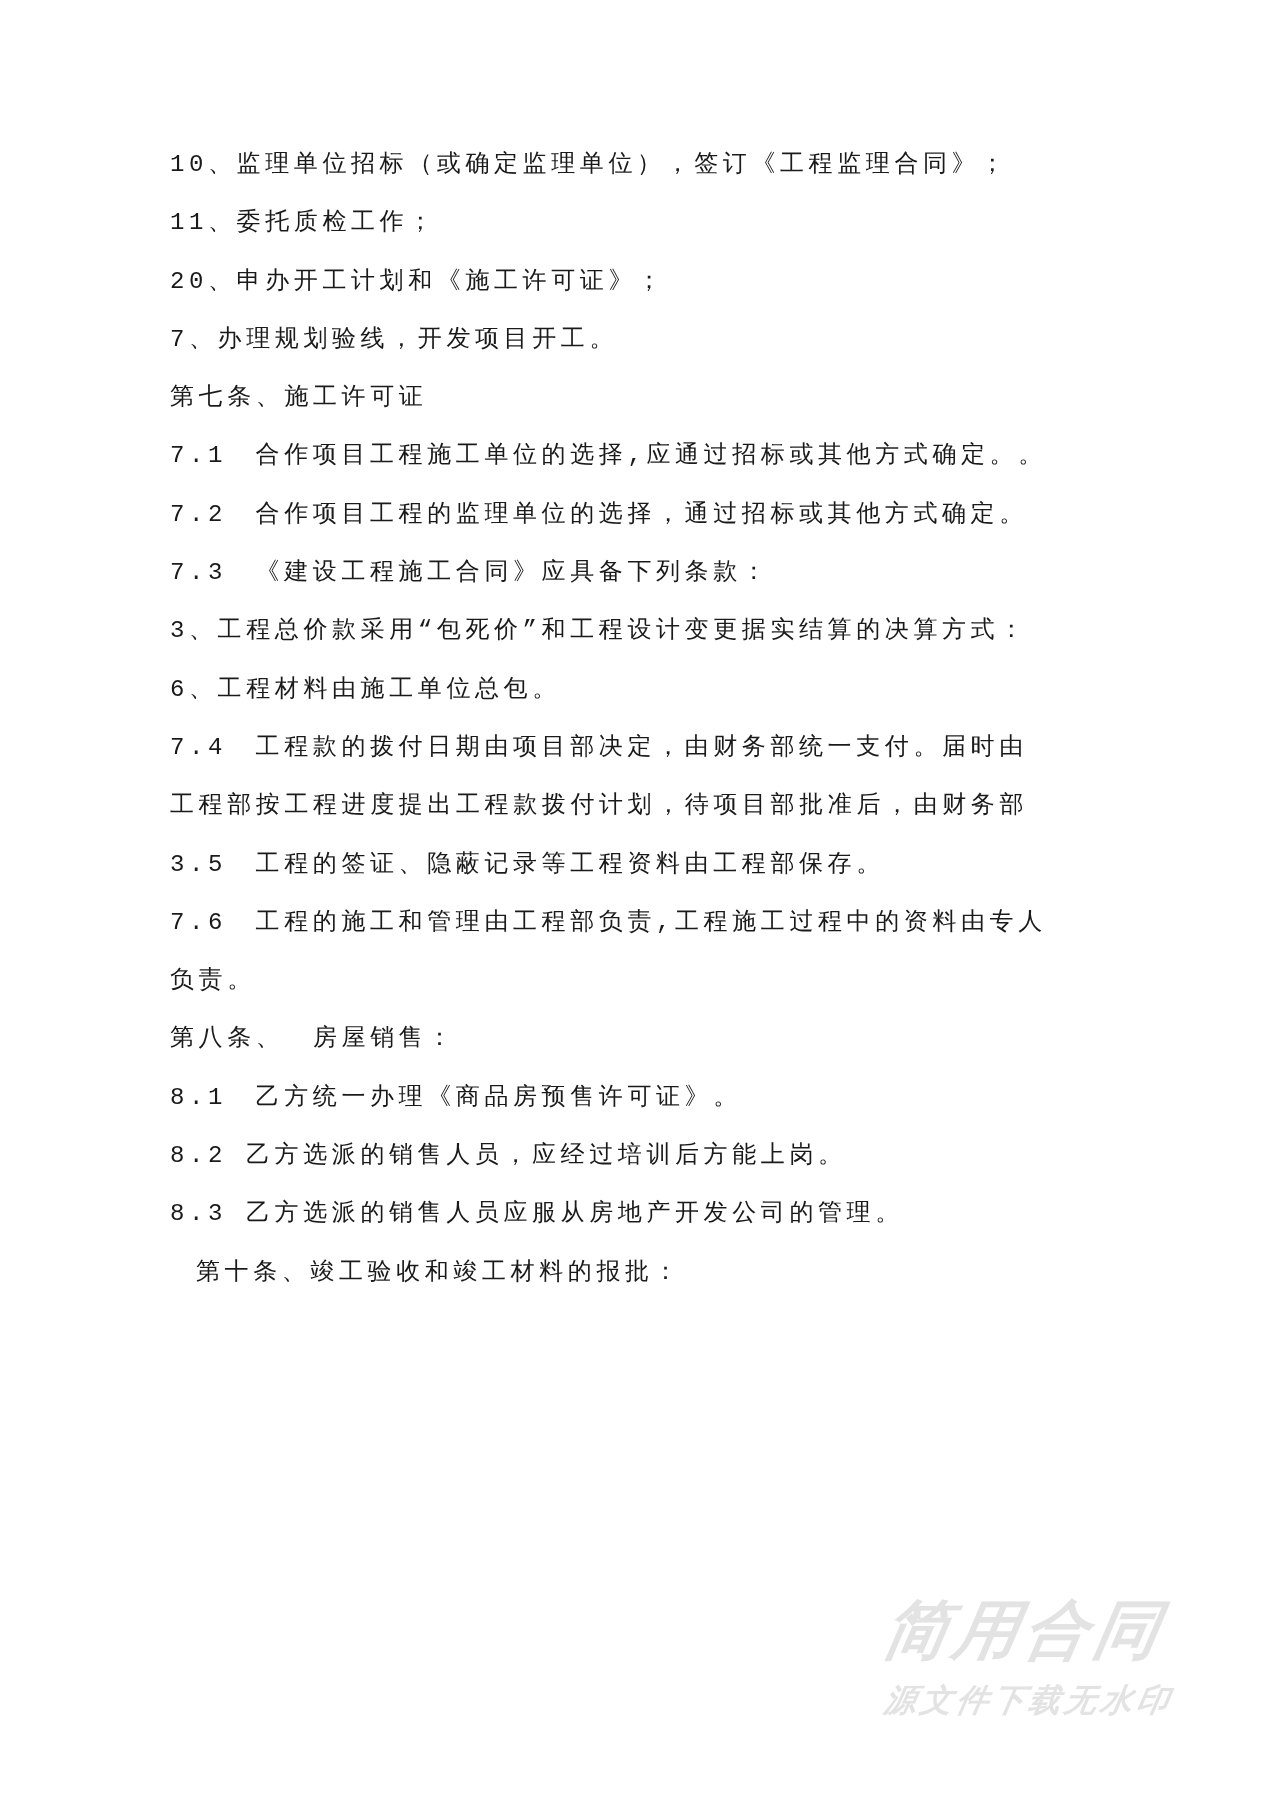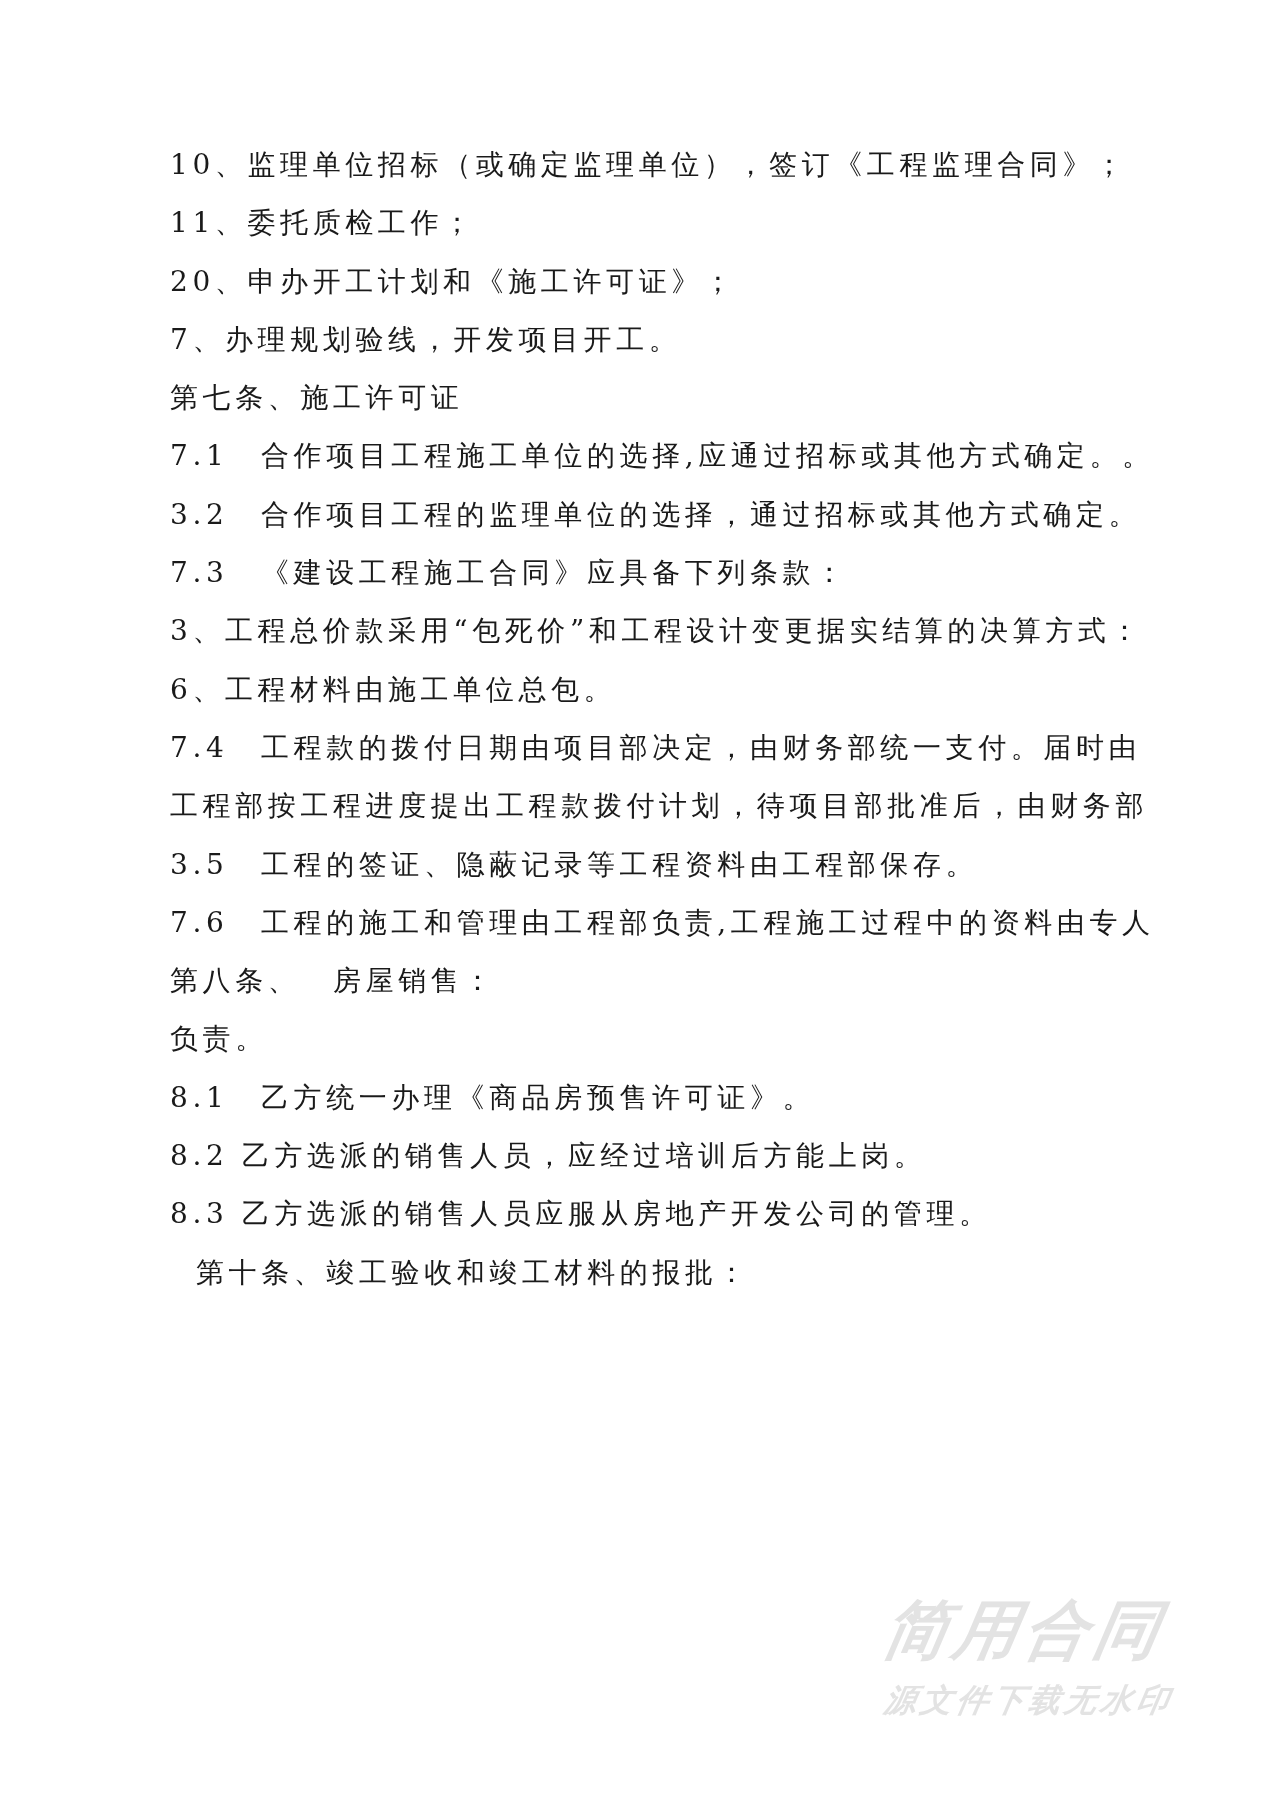--- a/index.html
+++ b/index.html
@@ -25,23 +25,24 @@
     }
     .content {
       position: absolute;
       left: 170px;
       top: 140px;
       width: 800px;
     }
     .line {
       height: 58.3px;
       line-height: 50px;
-      font-size: 28px;
+      font-size: 24px;
       letter-spacing: 4.6px;
       white-space: nowrap;
+      font-family: Liberation Mono, monospace;
     }
     .line.indent {
       padding-left: 26px;
     }
     .watermark {
       position: absolute;
       left: 885px;
       top: 1590px;
       width: 360px;
       text-align: left;
@@ -72,30 +73,30 @@
 <body>
 
 <div class="page">
   <div class="content">
     <div class="line">10、监理单位招标（或确定监理单位），签订《工程监理合同》；</div>
     <div class="line">11、委托质检工作；</div>
     <div class="line">20、申办开工计划和《施工许可证》；</div>
     <div class="line">7、办理规划验线，开发项目开工。</div>
     <div class="line">第七条、施工许可证</div>
     <div class="line">7.1　合作项目工程施工单位的选择,应通过招标或其他方式确定。。</div>
-    <div class="line">3.2　合作项目工程的监理单位的选择，通过招标或其他方式确定。</div>
+    <div class="line">7.2　合作项目工程的监理单位的选择，通过招标或其他方式确定。</div>
     <div class="line">7.3　《建设工程施工合同》应具备下列条款：</div>
     <div class="line">3、工程总价款采用“包死价”和工程设计变更据实结算的决算方式：</div>
     <div class="line">6、工程材料由施工单位总包。</div>
     <div class="line">7.4　工程款的拨付日期由项目部决定，由财务部统一支付。届时由</div>
     <div class="line">工程部按工程进度提出工程款拨付计划，待项目部批准后，由财务部</div>
     <div class="line">3.5　工程的签证、隐蔽记录等工程资料由工程部保存。</div>
     <div class="line">7.6　工程的施工和管理由工程部负责,工程施工过程中的资料由专人</div>
+    <div class="line">负责。</div>
     <div class="line">第八条、　房屋销售：</div>
-    <div class="line">负责。</div>
     <div class="line">8.1　乙方统一办理《商品房预售许可证》。</div>
     <div class="line">8.2 乙方选派的销售人员，应经过培训后方能上岗。</div>
     <div class="line">8.3 乙方选派的销售人员应服从房地产开发公司的管理。</div>
     <div class="line indent">第十条、竣工验收和竣工材料的报批：</div>
   </div>
 
   <div class="watermark">
     <span class="wm-title">简用合同</span>
     <span class="wm-sub">源文件下载无水印</span>
   </div>

